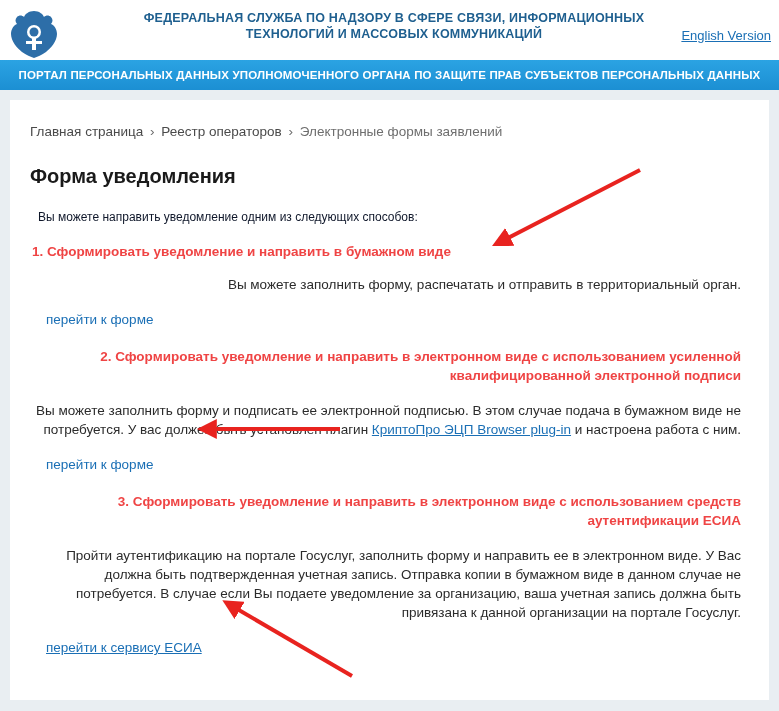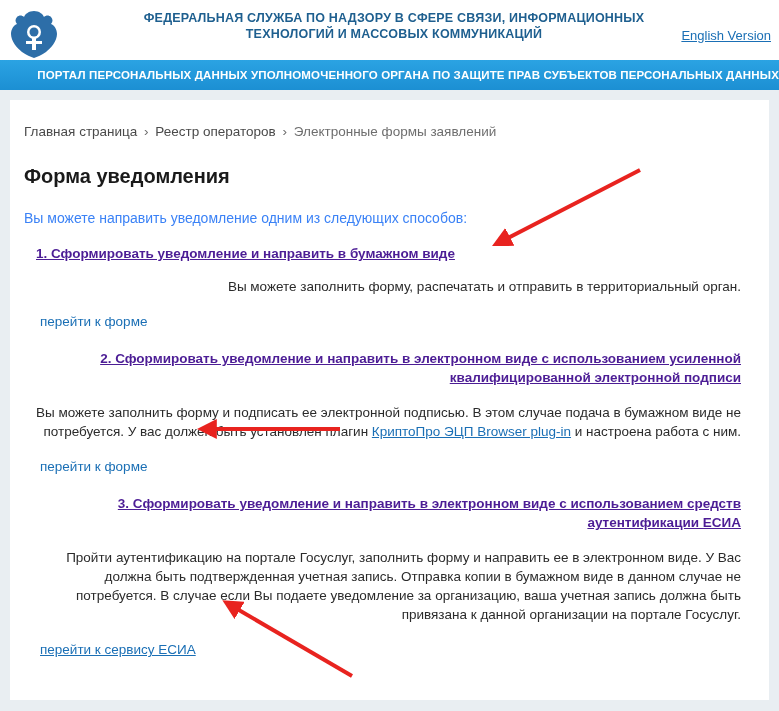--- a/index.html
+++ b/index.html
@@ -56,36 +56,36 @@
     text-decoration: underline;
     cursor: pointer;
   }
 
   
   .portal-bar {
     height: 30px;
     background: linear-gradient(#2ba3e3, #1c8fd3);
     display: flex;
     align-items: center;
-    justify-content: flex-end;
+    justify-content: center;
   }
   .portal-bar span {
     color: #ffffff;
     font-weight: bold;
     font-size: 11.5px;
     letter-spacing: 0.15px;
     text-align: center;
   }
 
   
   .card {
     margin: 10px 10px 0 10px;
     background: #ffffff;
     min-height: 600px;
-    padding: 20px 28px 20px 14px;
+    padding: 20px 28px 20px 20px;
     box-sizing: border-box;
   }
 
   .breadcrumb {
     font-size: 13.5px;
     color: #4a4a4a;
     margin-top: 4px;
     margin-bottom: 26px;
   }
   .breadcrumb .crumb-link {
@@ -102,32 +102,31 @@
   }
 
   h1.page-title {
     font-size: 20px;
     color: #1a1a1a;
     margin: 0 0 22px 0;
     font-weight: bold;
   }
 
   p.lead {
-    font-size: 14px;
-    color: #3b82f6;
-    margin: 0 0 18px 0;
+    font-size: 12px;
+    color: #0f172a;
+    margin: 0 0 18px 8px;
   }
 
   h2.step {
     font-size: 13.5px;
-    color: #4c1d95;
-    font-weight: bold;
-    margin: 0 0 14px 12px;
+    color: #ef4444;
+    font-weight: bold;
+    margin: 0 0 14px 2px;
     line-height: 19px;
-    text-decoration: underline;
   }
   h2.step.tight {
     margin-bottom: 16px;
     text-align: right;
   }
 
   p.body {
     font-size: 13.5px;
     color: #2b2b2b;
     margin: 0 0 16px 0;

